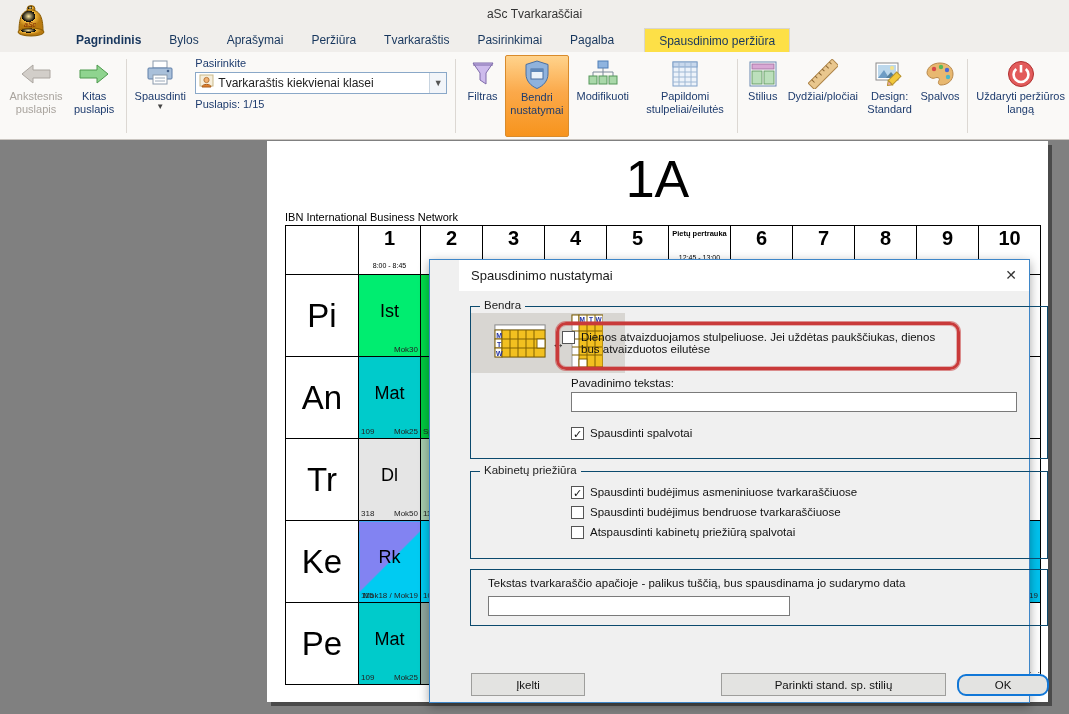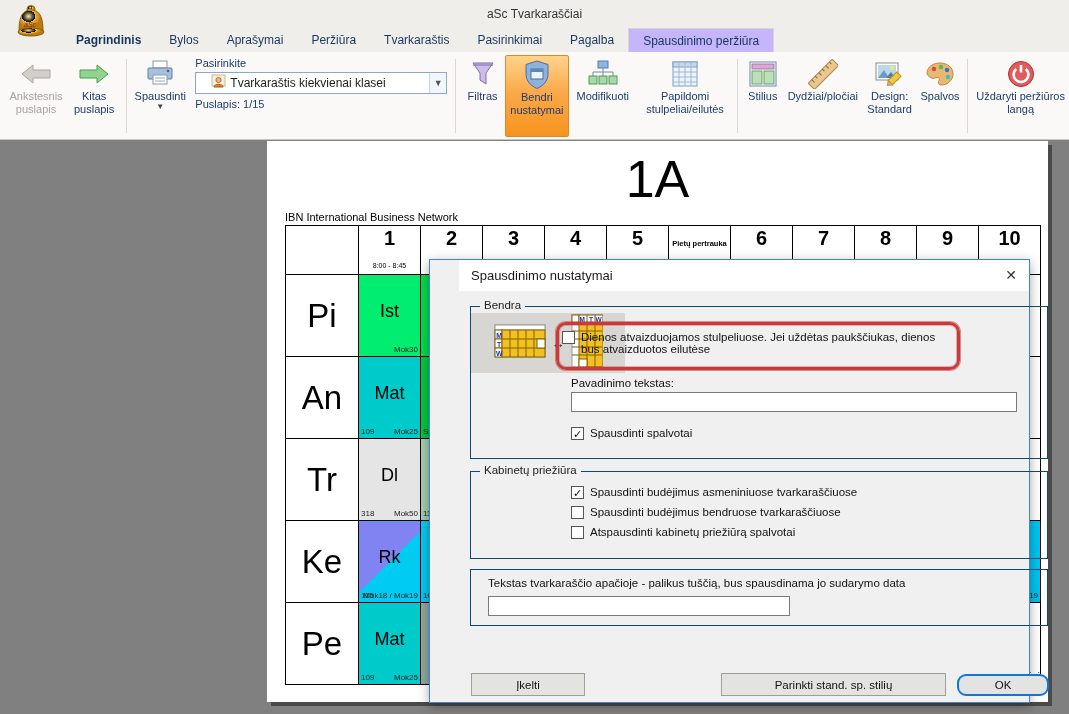--- a/index.html
+++ b/index.html
@@ -6,47 +6,47 @@
   body { font-family:"Liberation Sans", sans-serif; }
   .screen { position:relative; width:1069px; height:714px; overflow:hidden; background:#808080; }
 
   
   .titlebar { position:relative; height:28px; background:#F0EEEB; }
   .titlebar .wtitle { position:absolute; left:0; right:0; top:7px; text-align:center; font-size:12px; color:#333; }
   .logo { position:absolute; left:14px; top:3px; z-index:5; }
   .tabbar { position:relative; height:24px; background:#F0EEEB; display:flex; padding-left:62px; }
   .tab { padding:0 14px; line-height:24px; font-size:12px; color:#17365D; cursor:default; white-space:nowrap; }
   .tab.bold { font-weight:bold; }
-  .tab.active { background:#c4b5fd; border:1px solid #D9D5D0; border-bottom:none; }
+  .tab.active { background:#fde047; border:1px solid #D9D5D0; border-bottom:none;margin-left:16px; }
 
   
   .ribbon { height:88px; background:#FAF9F7; border-bottom:1px solid #C9C5C0; display:flex; align-items:stretch; padding:3px 0 2px 6px; }
   .rsep { width:1px; background:#DCD8D3; margin:4px 4px; }
   .rbtn { display:flex; flex-direction:column; align-items:center; justify-content:flex-start; padding:3px 2px 1px 2px; text-align:center; color:#1E3C6E; font-size:11px; line-height:1.18; }
   .rbtn .ic { height:32px; display:flex; align-items:center; }
   .rbtn.disabled { color:#A9A49E; }
   .rbtn.active { background:linear-gradient(#FFD38C,#FBA94A 45%,#F7941D); border:1px solid #D98B2B; border-radius:2px; }
   .caret { font-size:8px; color:#444; line-height:7px; }
   .ddcol { display:flex; flex-direction:column; padding:2px 4px 0 6px; font-size:11px; color:#1E3C6E; }
   .ddcol .ddlabel { margin-bottom:3px; }
-  .dropdown { width:252px; height:22px; background:#fff; border:1px solid #8AA8C8; display:flex; align-items:center; padding-left:15px; color:#222; font-size:12px; }
+  .dropdown { width:252px; height:22px; background:#fff; border:1px solid #8AA8C8; display:flex; align-items:center; padding-left:3px; color:#222; font-size:12px; }
   .dropdown .dtext { flex:1; padding-left:4px; white-space:nowrap; overflow:hidden; }
   .dropdown .dcaret { width:17px; align-self:stretch; border-left:1px solid #C8D4E0; display:flex; align-items:center; justify-content:center; color:#555; font-size:9px; background:#F2F5F9; }
   .pageinfo { margin-top:4px; }
 
   
   .page { position:absolute; left:267px; top:141px; width:781px; height:561px; background:#fff; box-shadow:4px 4px 0 0 #4A4A4A; z-index:1; }
   .page-title { margin-top:8px; text-align:center; font-size:52px; color:#000; }
   .page-subtitle { margin:2px 0 2px 18px; font-size:11px; color:#000; }
   table.tt { border-collapse:collapse; margin-left:18px; table-layout:fixed; }
   table.tt th, table.tt td { border:1px solid #000; padding:0; }
   .tt .corner { width:73px; }
   .tt .colh { width:62px; height:49px; vertical-align:top; text-align:center; font-weight:normal; }
   .tt .colh .num { font-size:20px; font-weight:bold; margin-top:1px; }
-  .tt .colh .brknum { font-size:7.5px; font-weight:bold; margin-top:13px; }
+  .tt .colh .brknum { font-size:7.5px; font-weight:bold; margin-top:3px; }
   .tt .colh .time { font-size:7px; margin-top:12px; }
   .tt .colh.brk .time { margin-top:16px; }
   .tt .dayh { width:73px; font-size:33px; font-weight:normal; text-align:center; background:#fff; }
   .tt td.cell { height:82px; position:relative; background:#fff; }
   .cell .subj { position:absolute; left:0; right:0; top:26px; text-align:center; font-size:18px; color:#000; }
   .cell .bl { position:absolute; left:2px; bottom:2px; font-size:8px; color:#222; }
   .cell .br { position:absolute; right:2px; bottom:2px; font-size:8px; color:#222; white-space:nowrap;padding-left:41px; }
   .page-footer { position:absolute; right:8px; bottom:20px; font-size:11px; color:#444; }
 
   

